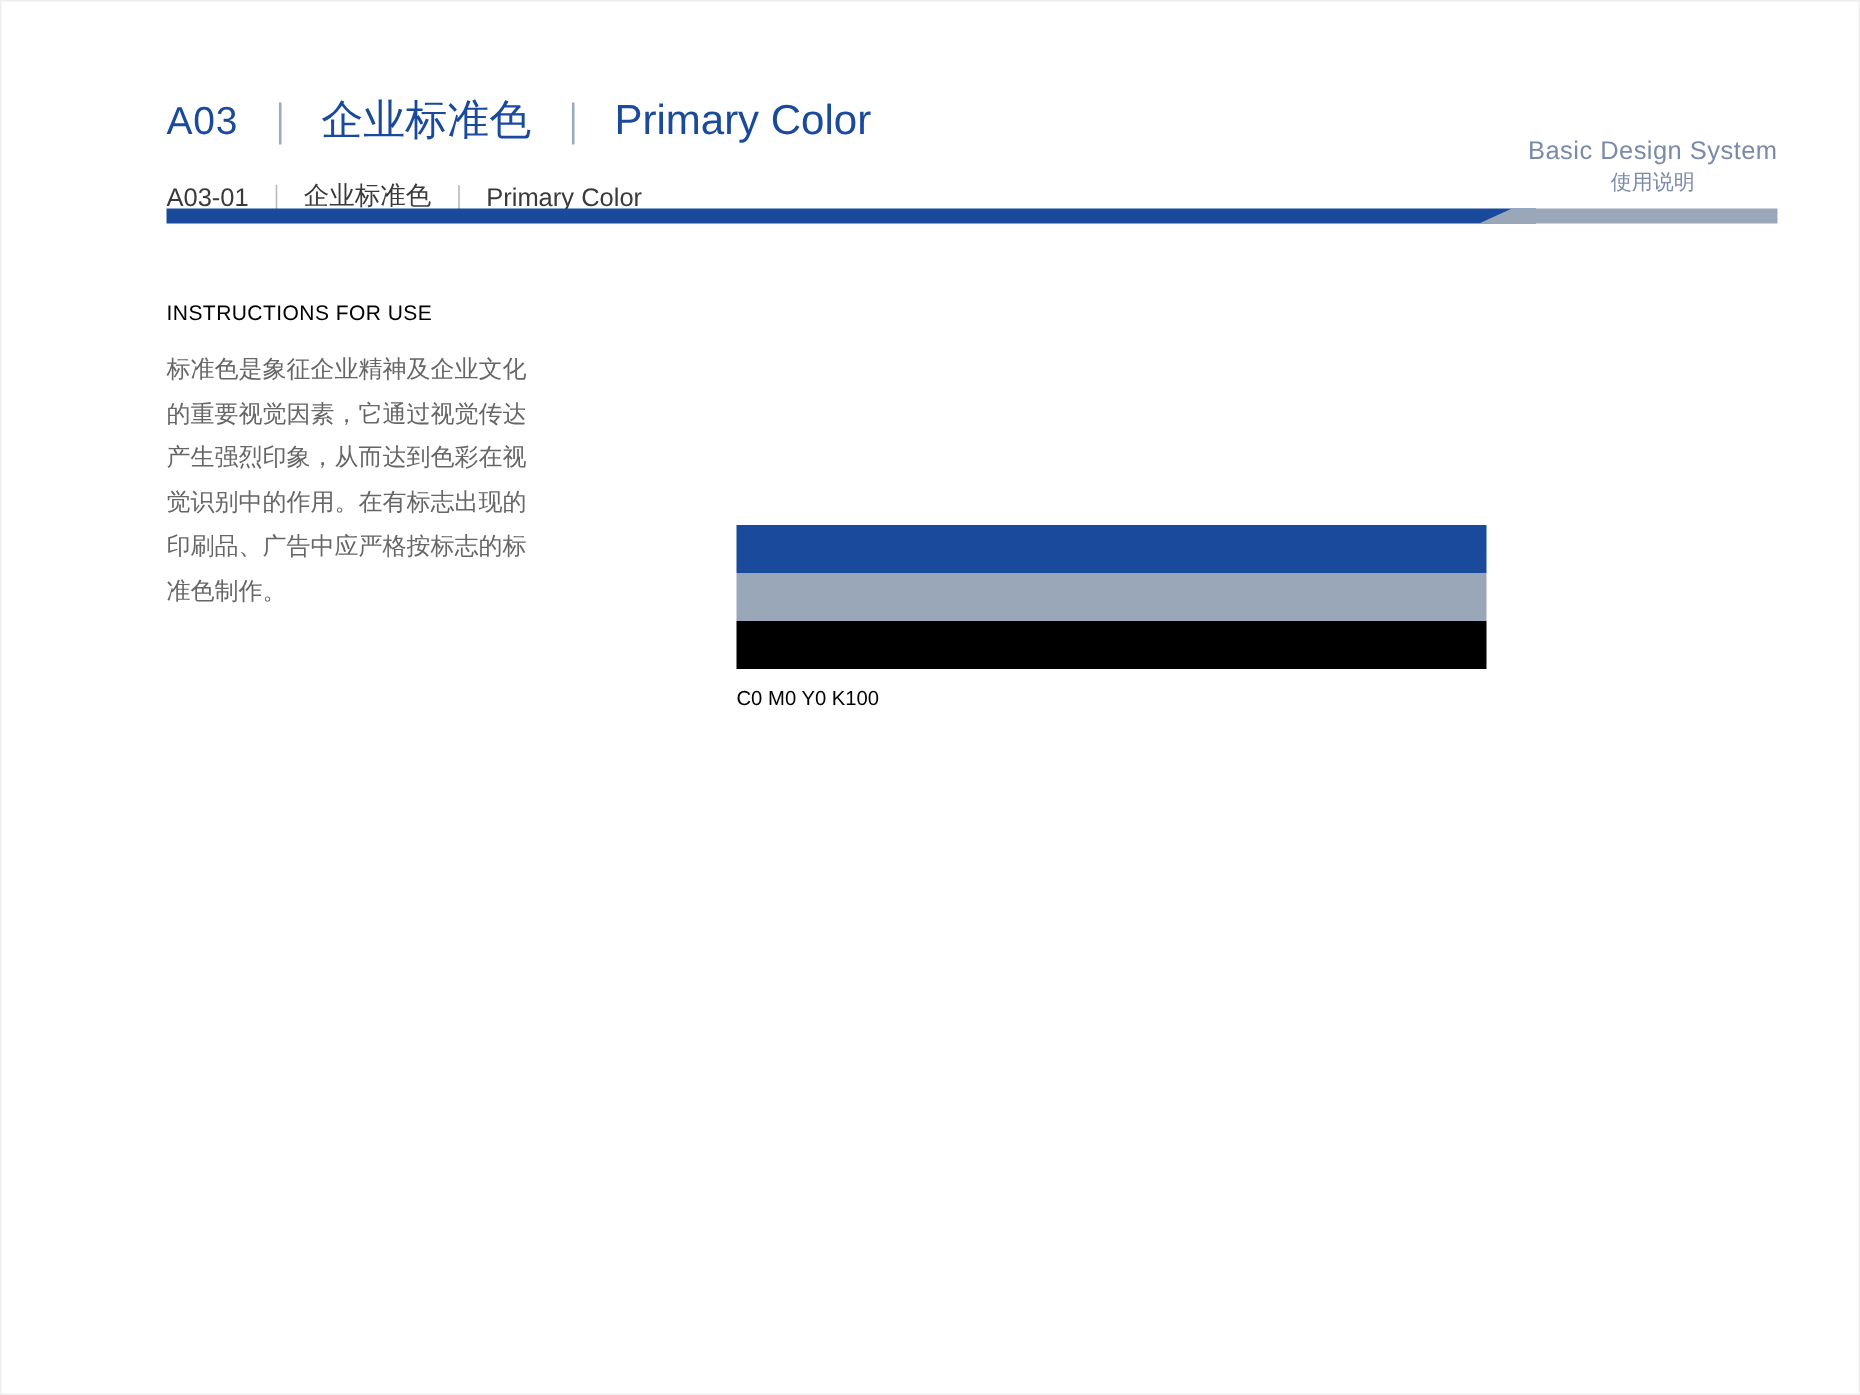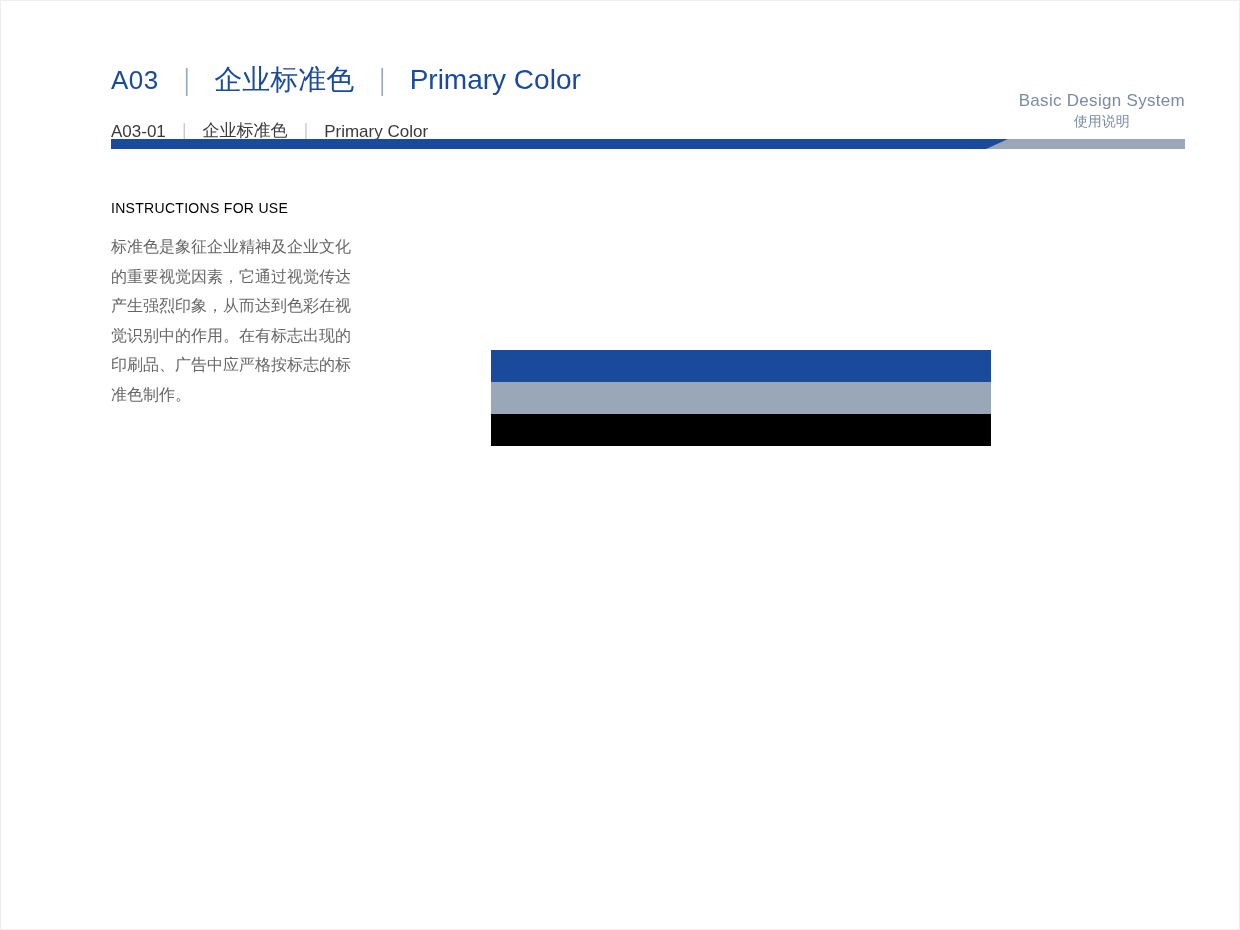--- a/index.html
+++ b/index.html
@@ -175,16 +175,17 @@
       <div class="instr-en">INSTRUCTIONS FOR USE</div>
       <div class="instr-body">标准色是象征企业精神及企业文化的重要视觉因素，它通过视觉传达产生强烈印象，从而达到色彩在视觉识别中的作用。在有标志出现的印刷品、广告中应严格按标志的标准色制作。</div>
     </div>
 
     <div class="swatches">
       <div class="swatch-block" style="background:#1a4a9c"></div>
 
       <div class="swatch-block" style="background:#9aa7b8"></div>
 
       <div class="swatch-block" style="background:#000000"></div>
+      <div class="swatch-label">C0 M0 Y0 K100</div>
     </div>
   </div>
 
 </div>
 
 </body></html>

